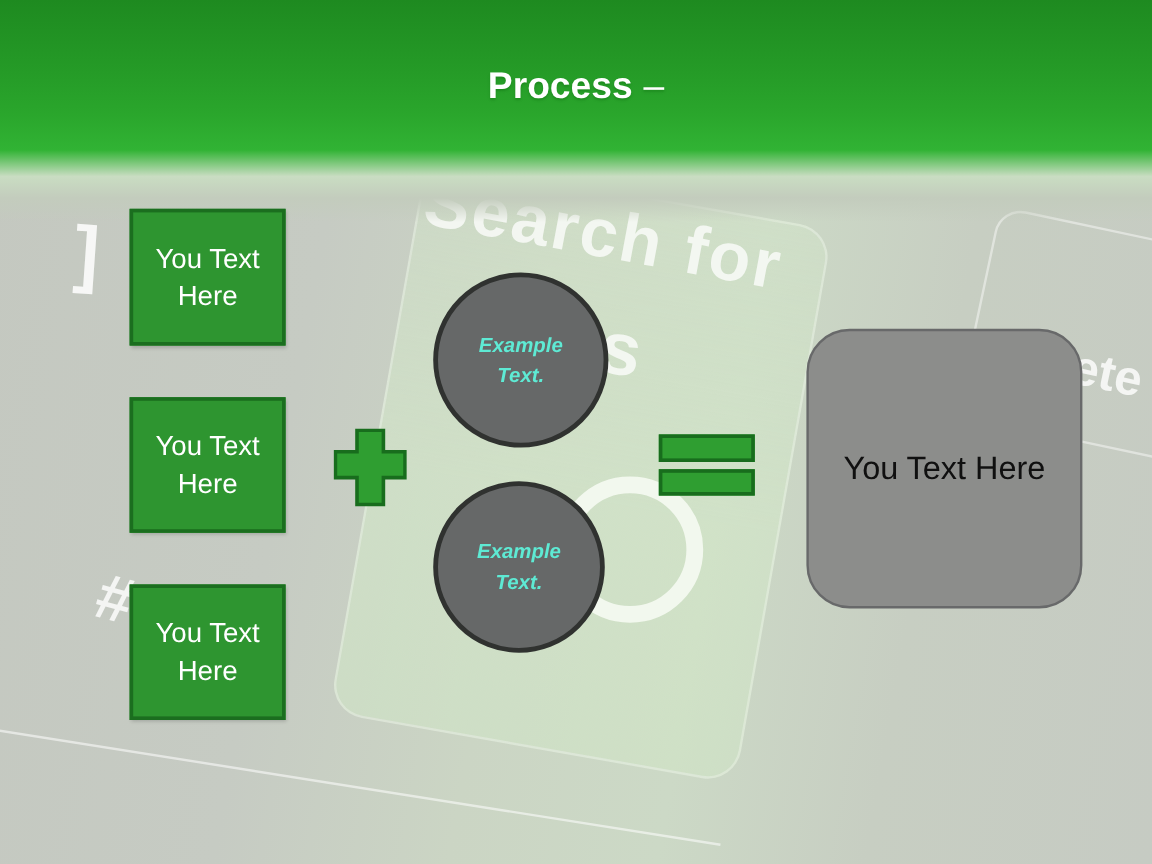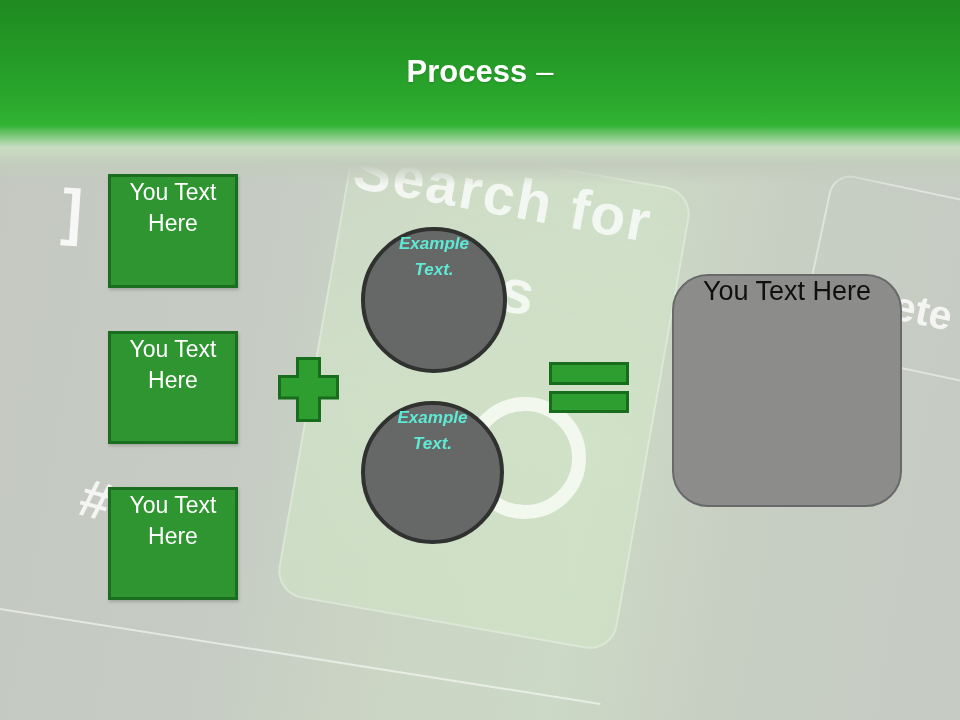--- a/index.html
+++ b/index.html
@@ -52,21 +52,21 @@
     pointer-events:none;
   }
   .title{
     position:absolute;z-index:3;left:0;top:54px;width:960px;
     display:flex;justify-content:center;align-items:baseline;gap:9px;
     color:#ffffff;font-size:31px;
     text-shadow:0 1px 2px rgba(0,80,0,0.25);
   }
   .title .kw{font-weight:bold;}
   
-  .shape{position:absolute;z-index:4;box-sizing:border-box;display:flex;align-items:flex-start;justify-content:center;text-align:center;}
+  .shape{position:absolute;z-index:4;box-sizing:border-box;display:flex;align-items:center;justify-content:center;text-align:center;}
   .green-box{
     left:108px;width:130px;height:114px;
     background:#2e9530;border:3px solid #1b6e1f;
     color:#ffffff;font-size:23px;line-height:1.35;
     box-shadow:1px 2px 3px rgba(0,0,0,0.18);
   }
   .green-box .inner{width:116px;}
   .gb1{top:174px;} .gb2{top:331px;height:113px;} .gb3{top:487px;height:113px;}
   .plus-wrap{left:278px;top:357px;width:61px;height:65px;}
   .equals-wrap{left:549px;top:362px;width:80px;height:52px;display:block;}

